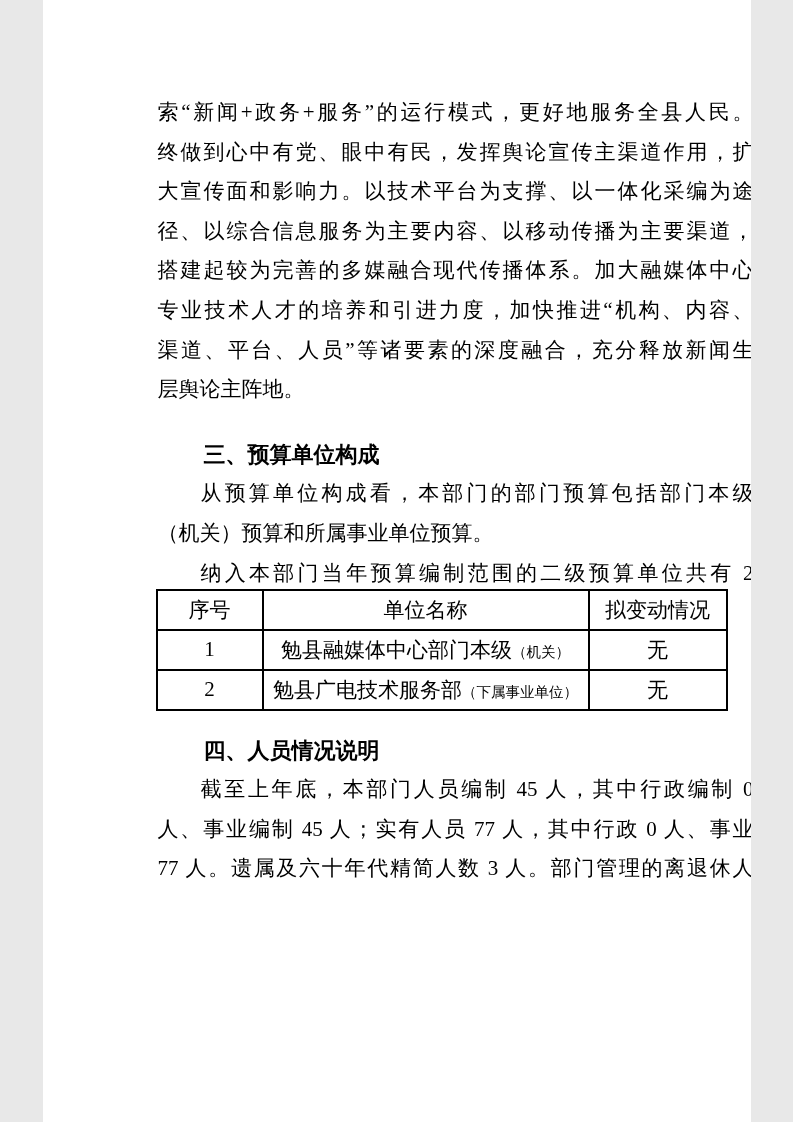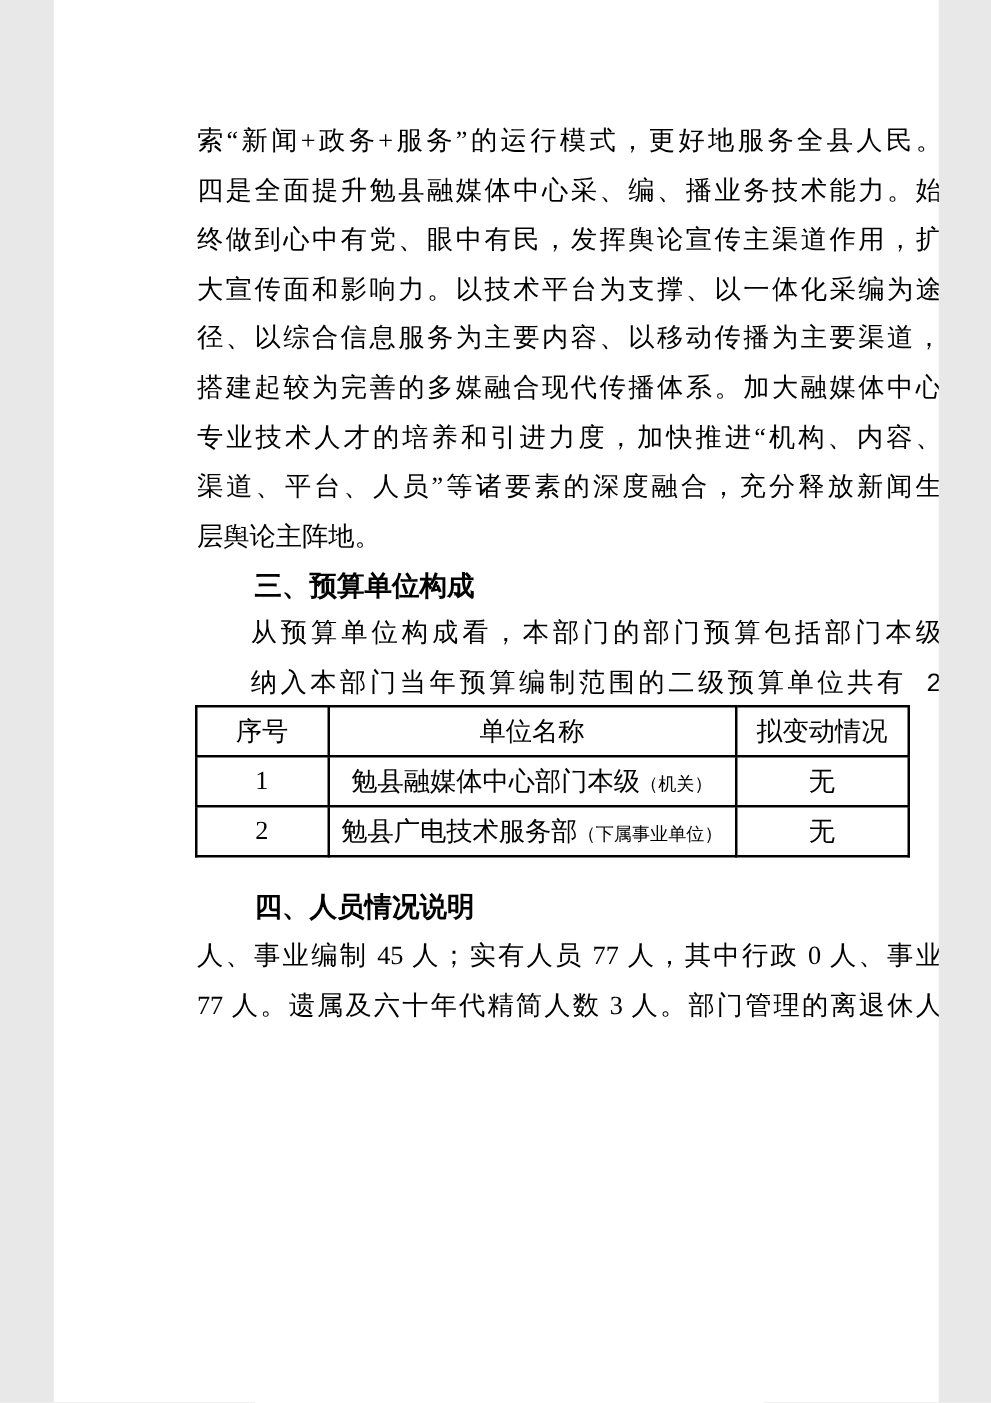--- a/index.html
+++ b/index.html
@@ -27,30 +27,31 @@
     line-height: 39.6px;
     text-align: justify;
     text-align-last: justify;
     text-justify: inter-character;
     white-space: nowrap;
   }
   .line.last {
     text-align: right;
     text-align-last: left;
   }
-  .line.indent { text-indent: 43px; font-family: Liberation Mono, monospace; }
+  .line.indent { text-indent: 43px; }
   .heading {
     font-family: "Liberation Sans", "DejaVu Sans", sans-serif;
     font-weight: bold;
     font-size: 22px;
     height: 39.6px;
     line-height: 39.6px;
     padding-left: 46px;
     text-align: left;
     text-align-last: left;
+    margin-top: 25px;
   }
   table.units {
     border-collapse: collapse;
     width: 570px;
     margin-left: -2px;
     margin-top: -4.6px;
     table-layout: fixed;
   }
   table.units th, table.units td {
     border: 2px solid #000000;
@@ -69,32 +70,32 @@
   .paren { font-size: 14.5px; font-family: Liberation Mono, monospace; }
   .after-table { margin-top: 20px; }
 </style>
 </head>
 <body>
 
 <div class="page">
   <div class="content">
 
     <div class="line">索“新闻+政务+服务”的运行模式，更好地服务全县人民。</div>
-    <div class="line">四是全面提升勉县融媒体中心采、编、播业务技术能力。始</div>
     <div class="line">终做到心中有党、眼中有民，发挥舆论宣传主渠道作用，扩</div>
     <div class="line">大宣传面和影响力。以技术平台为支撑、以一体化采编为途</div>
     <div class="line">径、以综合信息服务为主要内容、以移动传播为主要渠道，</div>
     <div class="line">搭建起较为完善的多媒融合现代传播体系。加大融媒体中心</div>
     <div class="line">专业技术人才的培养和引进力度，加快推进“机构、内容、</div>
     <div class="line">渠道、平台、人员”等诸要素的深度融合，充分释放新闻生</div>
     <div class="line last">层舆论主阵地。</div>
 
     <div class="heading">三、预算单位构成</div>
 
     <div class="line indent">从预算单位构成看，本部门的部门预算包括部门本级</div>
+    <div class="line last">（机关）预算和所属事业单位预算。</div>
 
     <div class="line indent">纳入本部门当年预算编制范围的二级预算单位共有 2</div>
 
     <table class="units">
       <colgroup>
           <col class="c-num">
           <col class="c-name">
           <col class="c-change">
         </colgroup>
       <thead>
@@ -113,17 +114,18 @@
         <tr>
           <td>2</td>
           <td><span>勉县广电技术服务部</span><span class="paren">（下属事业单位）</span></td>
           <td>无</td>
         </tr>
       </tbody>
     </table>
 
     <div class="heading after-table">四、人员情况说明</div>
 
+    <div class="line indent">截至上年底，本部门人员编制 45 人，其中行政编制 0</div>
     <div class="line">人、事业编制 45 人；实有人员 77 人，其中行政 0 人、事业</div>
     <div class="line">77 人。遗属及六十年代精简人数 3 人。部门管理的离退休人</div>
 
   </div>
 </div>
 
 </body></html>

